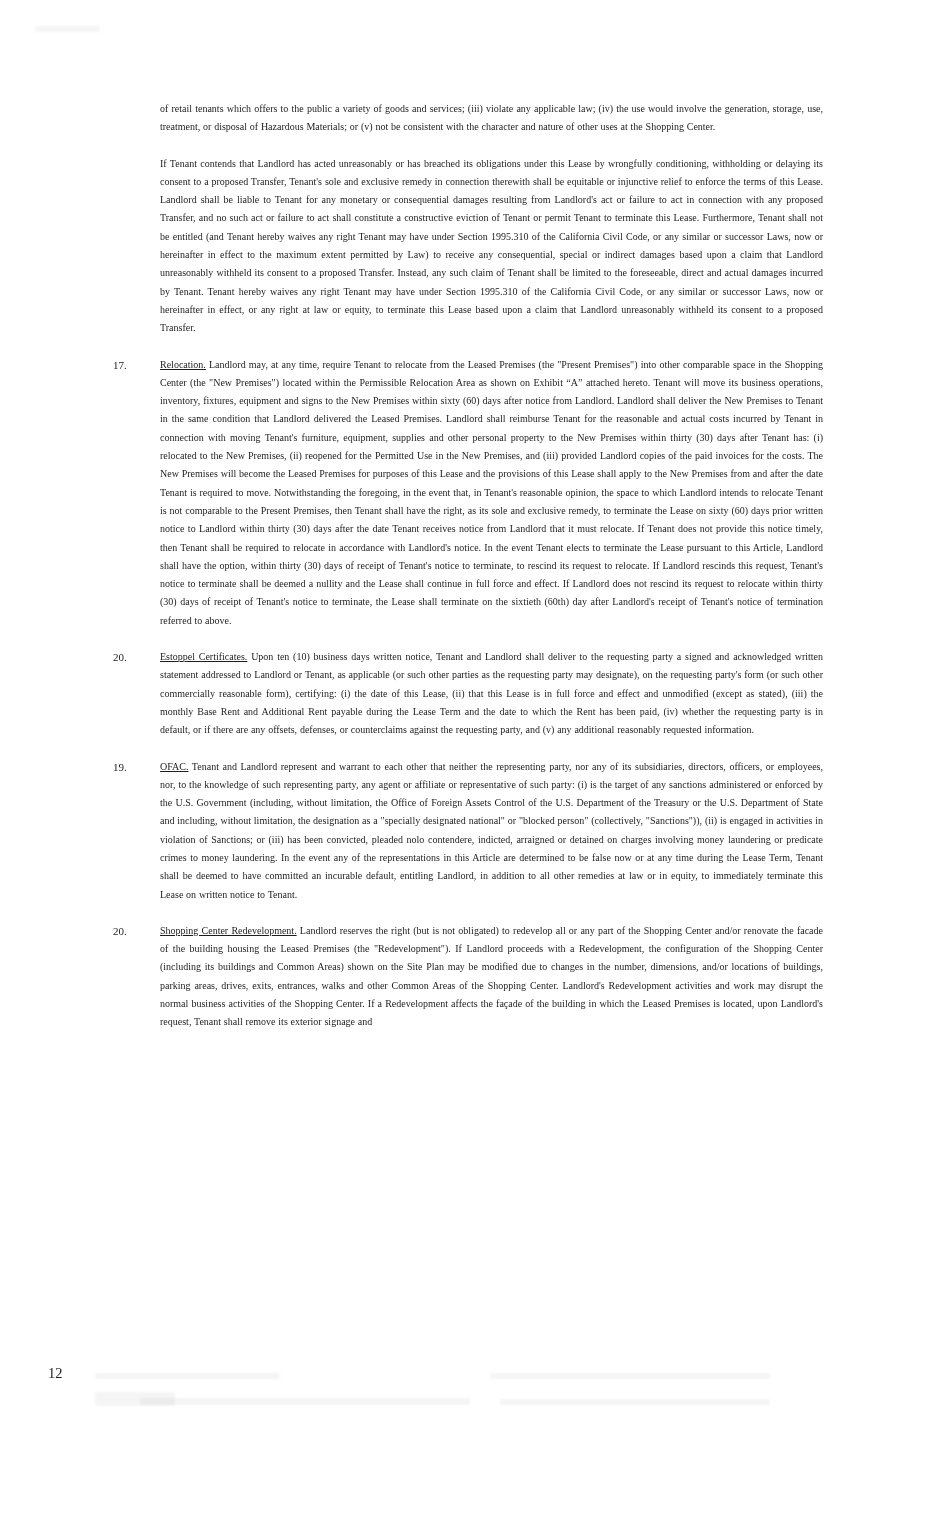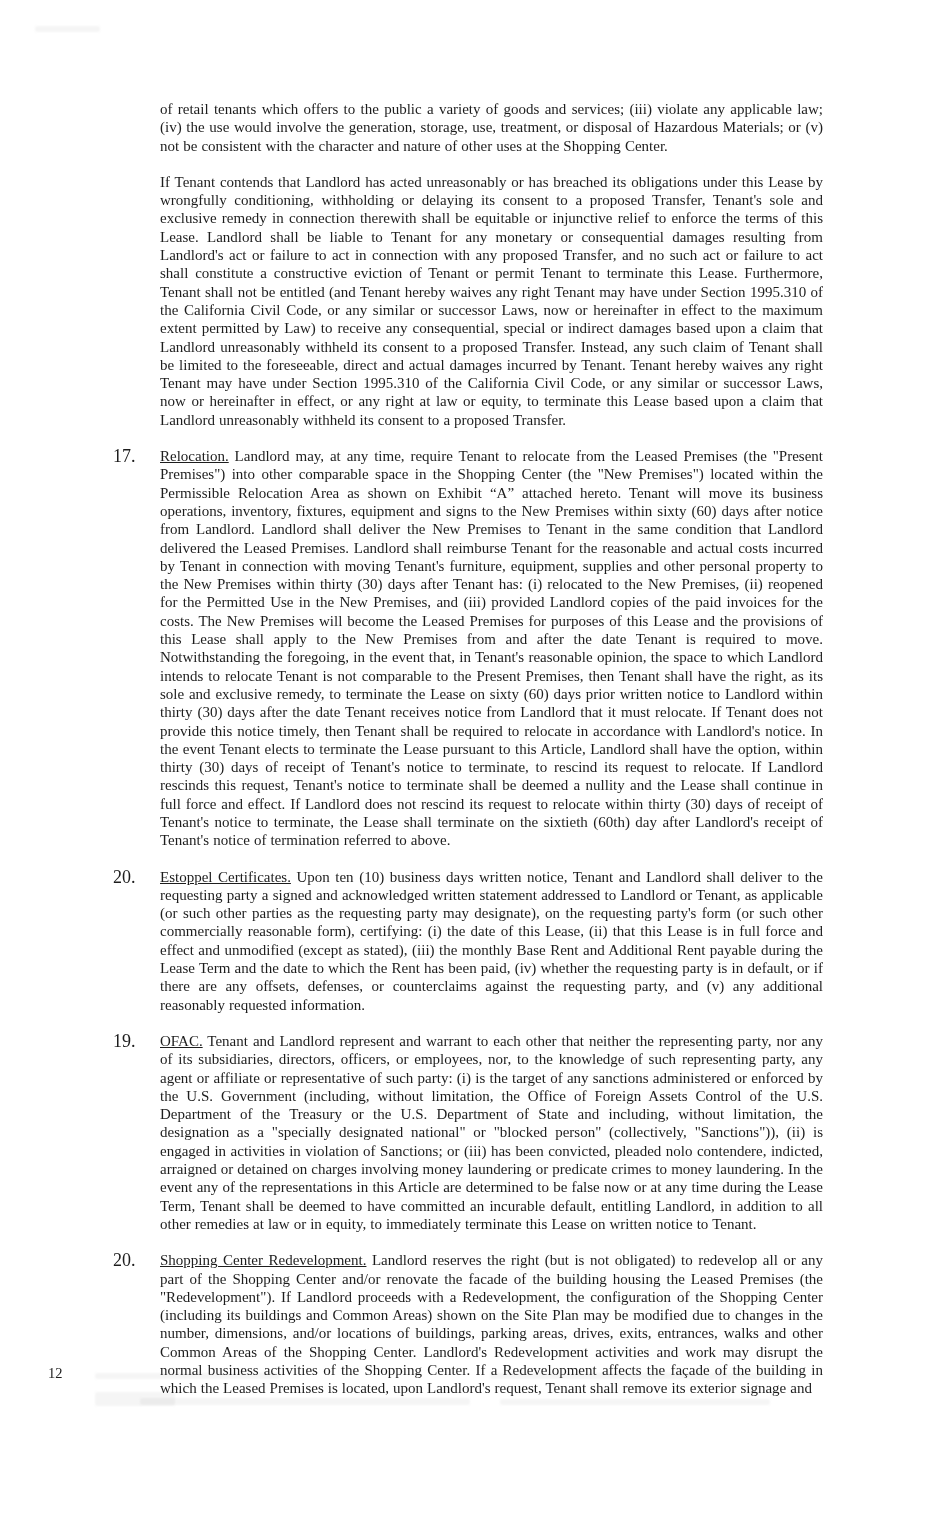--- a/index.html
+++ b/index.html
@@ -17,36 +17,36 @@
     overflow: hidden;
   }
   .content {
     position: absolute;
     left: 160px;
     top: 100px;
     width: 663px;
   }
   .para {
     margin: 0 0 18px 0;
-    font-size: 15px;
+    font-size: 10px;
     line-height: 18.3px;
     text-align: justify;
     word-spacing: 0.3px;
   }
   .section {
     position: relative;
     margin: 0 0 18px 0;
   }
   .section:last-child { margin-bottom: 0; }
   .section .para { margin: 0; }
   .num {
     position: absolute;
     left: -47px;
     top: 0;
-    font-size: 18px;
+    font-size: 11px;
     line-height: 18.3px;
   }
   .heading {
     font-weight: normal;
     text-decoration: underline;
   }
   .page-number {
     position: absolute;
     top: 1364px;
     left: 0;

